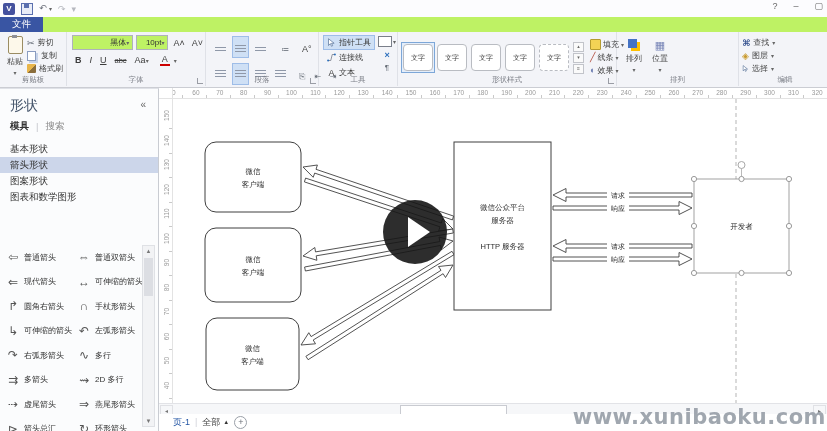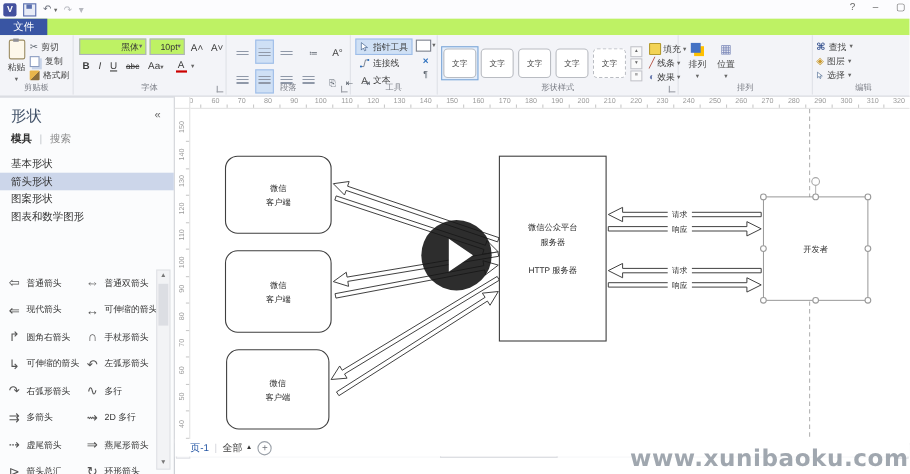--- a/index.html
+++ b/index.html
@@ -90,21 +90,21 @@
   .vruler .tick{position:absolute;right:0;height:1px;width:3px;background:#c9c9c9;}
   .rcorner{position:absolute;left:0;top:0;width:13px;height:10px;background:#fff;border-right:1px solid #e3e3e3;border-bottom:1px solid #e3e3e3;}
   #diagram{position:absolute;left:0;top:0;}
   
   .play{position:absolute;left:383px;top:200px;width:64px;height:64px;border-radius:50%;background:rgba(22,22,22,0.9);z-index:6;}
   .play:before{content:"";position:absolute;left:25px;top:17px;border-left:22px solid #fff;border-top:15px solid transparent;border-bottom:15px solid transparent;}
   
   .hscroll{position:absolute;left:159px;right:0;top:403px;height:12px;background:#f6f7f9;border-top:1px solid #e2e3e7;}
   .hs-btn{position:absolute;top:1px;width:11px;height:10px;font-size:6px;color:#777;text-align:center;line-height:10px;background:#f6f7f9;border:1px solid #e0e1e5;}
   .hs-thumb{position:absolute;left:241px;top:1px;width:105px;height:9px;background:#fff;border:1px solid #c9cbd1;}
-  .statusbar{position:absolute;left:159px;right:0;bottom:16px;height:16px;background:#fff;display:flex;align-items:center;gap:5px;padding-left:14px;font-size:9px;}
+  .statusbar{position:absolute;left:159px;right:0;bottom:1px;height:16px;background:#fff;display:flex;align-items:center;gap:5px;padding-left:14px;font-size:9px;}
   .pg{color:#2456a4;}
   .st-sep{color:#d0d2d8;}
   .allpages{color:#444;display:flex;gap:3px;align-items:center;}
   .allpages .tri{font-size:6px;color:#333;}
   .newpage{width:11px;height:11px;border:1px solid #9aa0a8;border-radius:50%;color:#6c7178;font-size:9px;line-height:10px;text-align:center;}
   
   .watermark{position:absolute;right:1px;bottom:2px;font-size:21px;font-weight:bold;font-family:"DejaVu Sans",sans-serif;color:#99a0a9;opacity:.92;letter-spacing:.5px;z-index:9;}
 </style>
 </head>
 <body>

